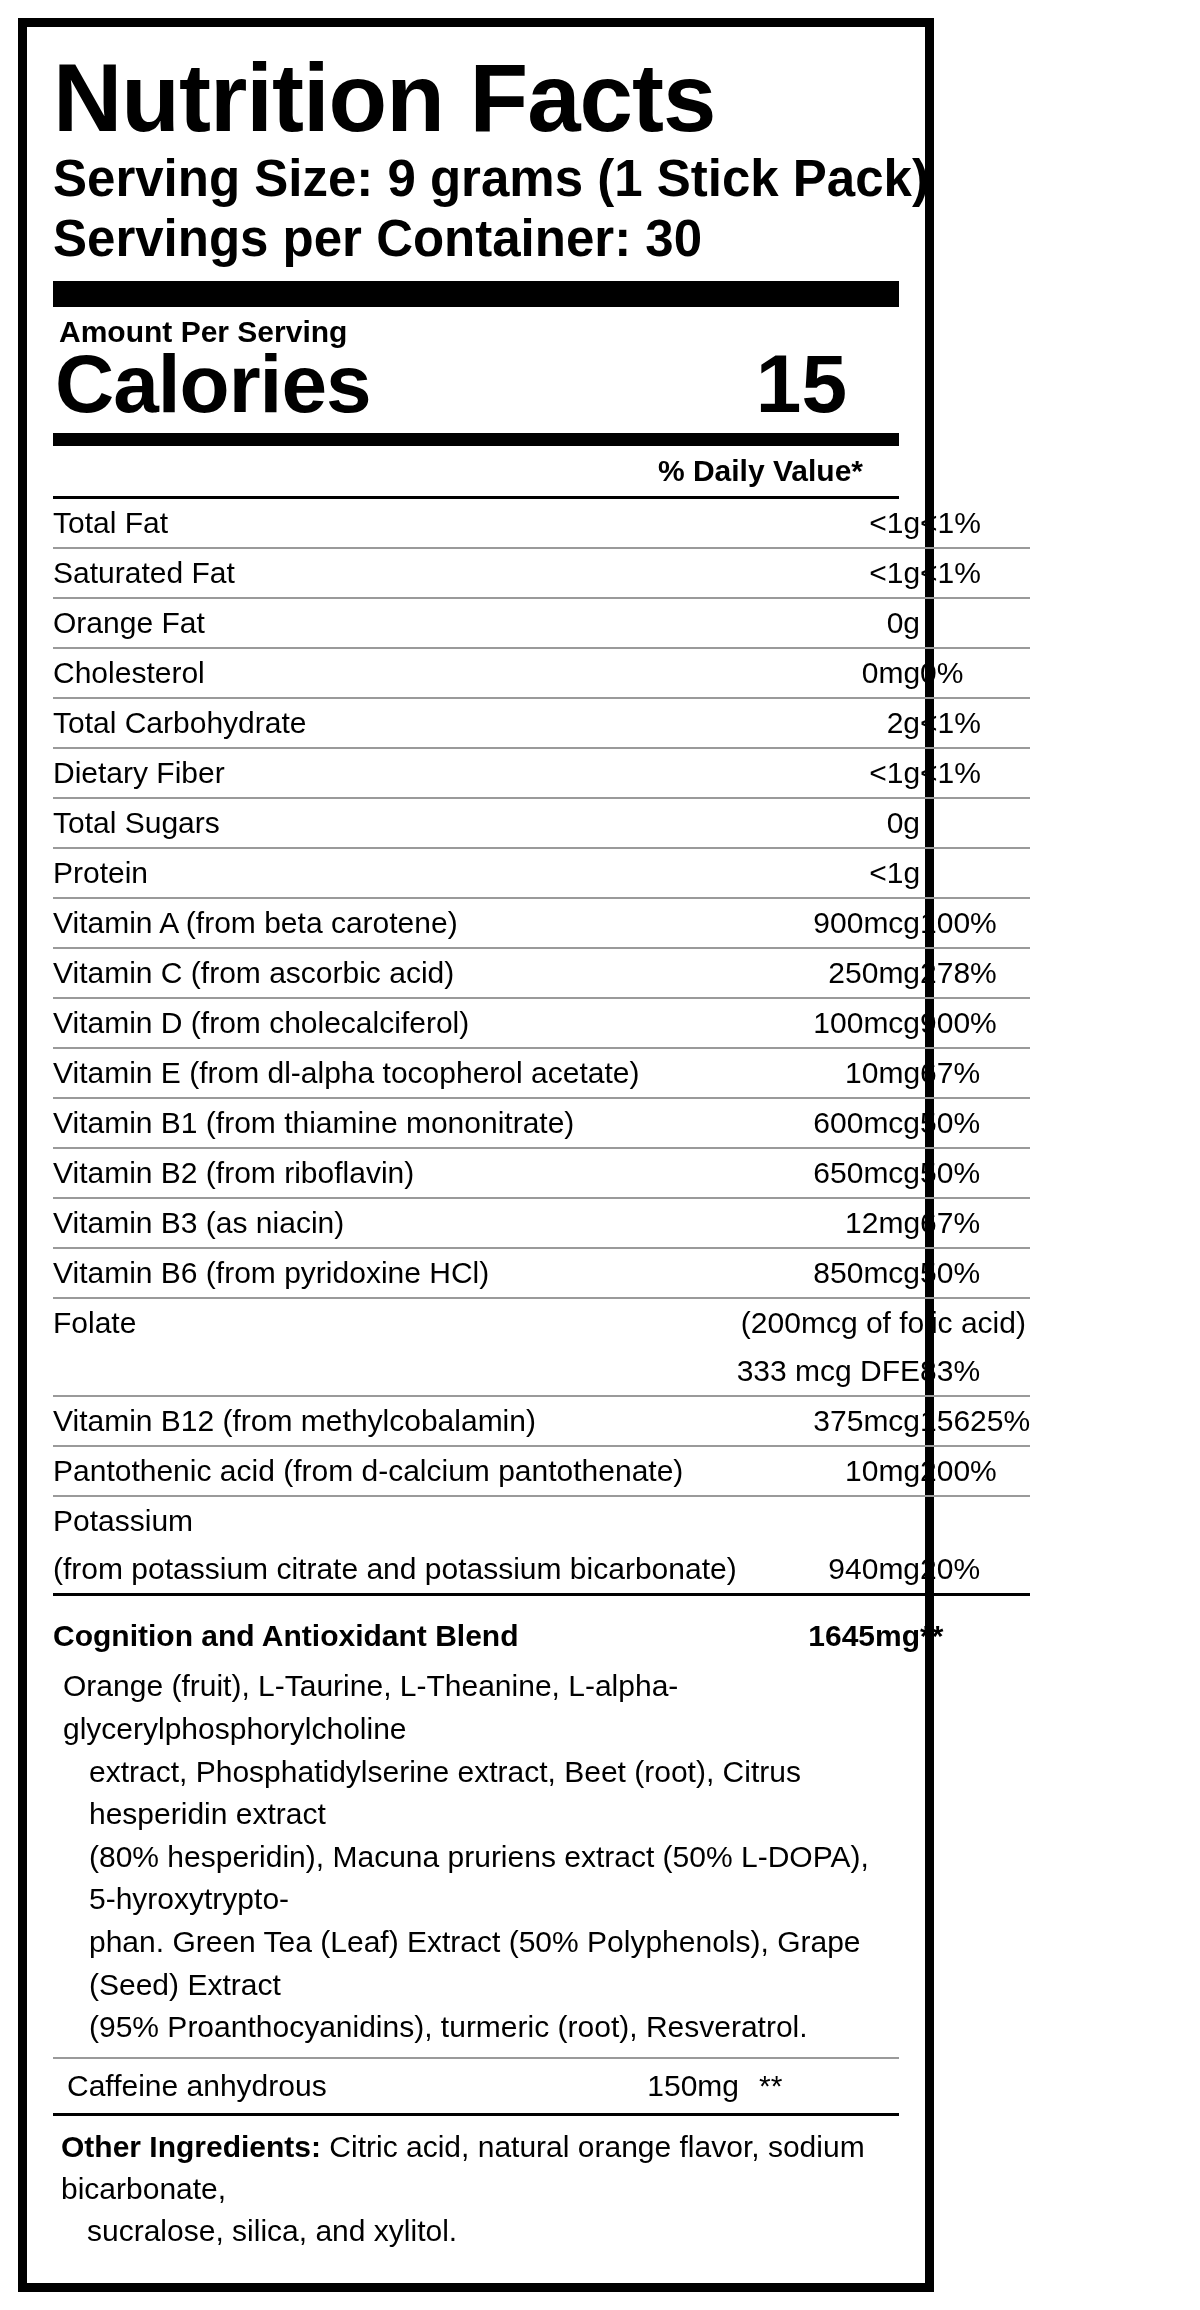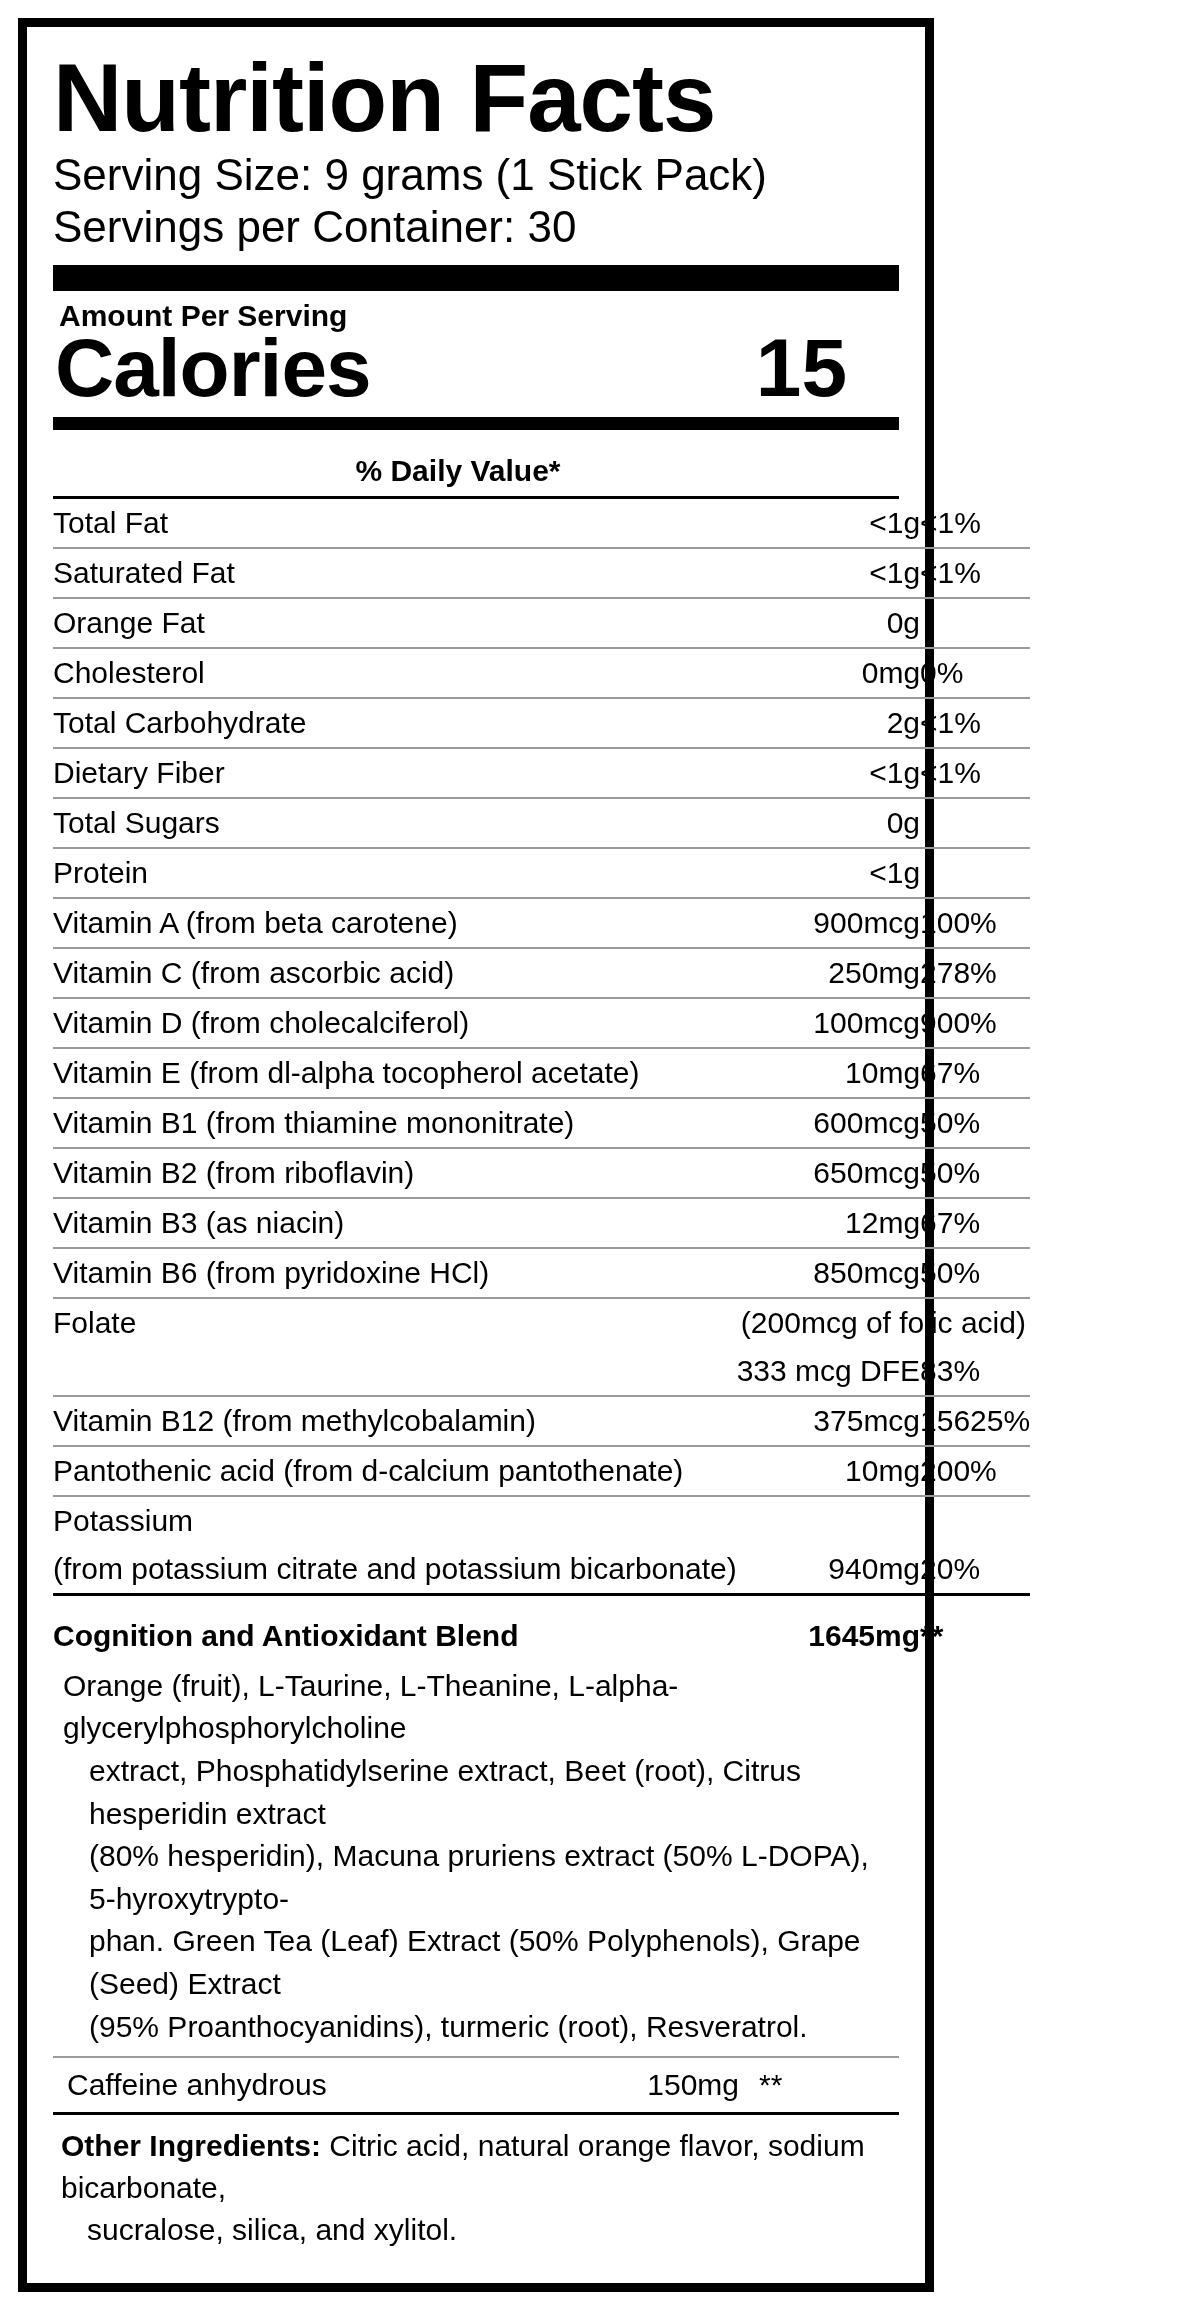--- a/index.html
+++ b/index.html
@@ -28,23 +28,24 @@
   }
   .title {
     font-size: 96px;
     font-weight: bold;
     line-height: 1.02;
     letter-spacing: -1px;
     margin: 0 0 2px 0;
     white-space: nowrap;
   }
   .serving-line {
-    font-size: 44px;
+    font-size: 51px;
     line-height: 1.18;
     white-space: nowrap;
+    font-weight: bold;
   }
   .rule-thick {
     height: 26px;
     background: #000000;
     margin: 12px 0 0 0;
   }
   .rule-med {
     height: 13px;
     background: #000000;
     margin: 0;
@@ -72,24 +73,24 @@
     line-height: 1.05;
     margin-left: 2px;
   }
   .calories-value {
     font-size: 82px;
     font-weight: bold;
     line-height: 1.05;
     margin-right: 52px;
   }
   .dv-header {
-    text-align: center;
-    font-size: 30px;
-    font-weight: bold;
-    padding: 24px 36px 8px 0;
+    text-align: right;
+    font-size: 30px;
+    font-weight: bold;
+    padding: 8px 36px 8px 0;
   }
   table.nutrients {
     width: 100%;
     border-collapse: collapse;
     font-size: 30px;
   }
   table.nutrients td {
     padding: 7px 0 7px 0;
     vertical-align: top;
     border-bottom: 2px solid #9a9a9a;

